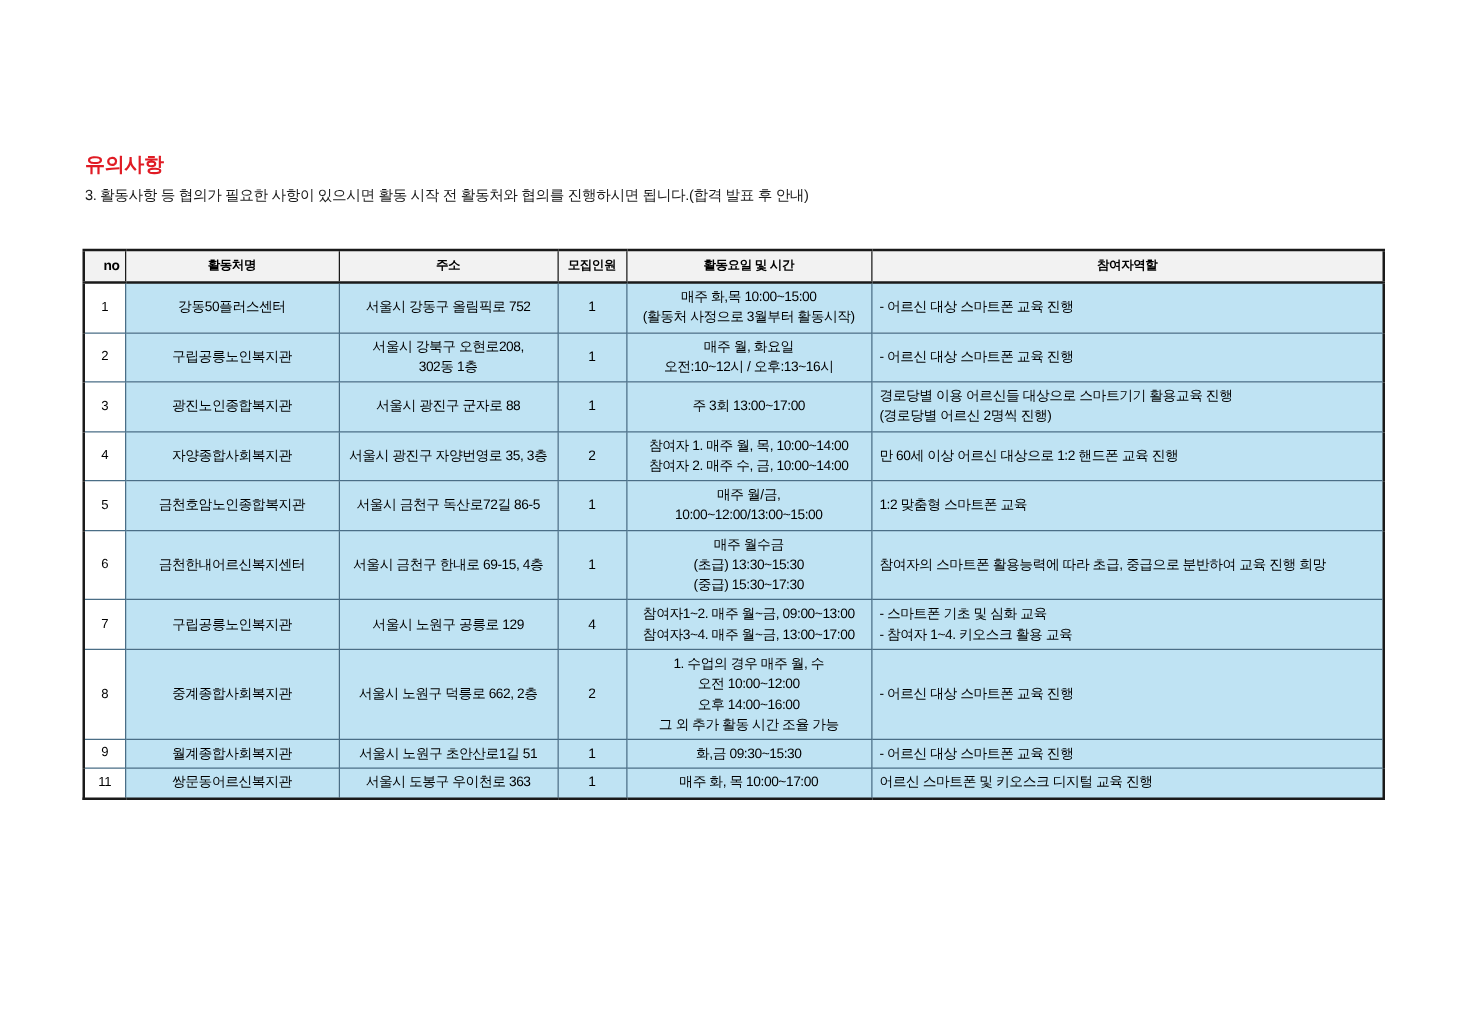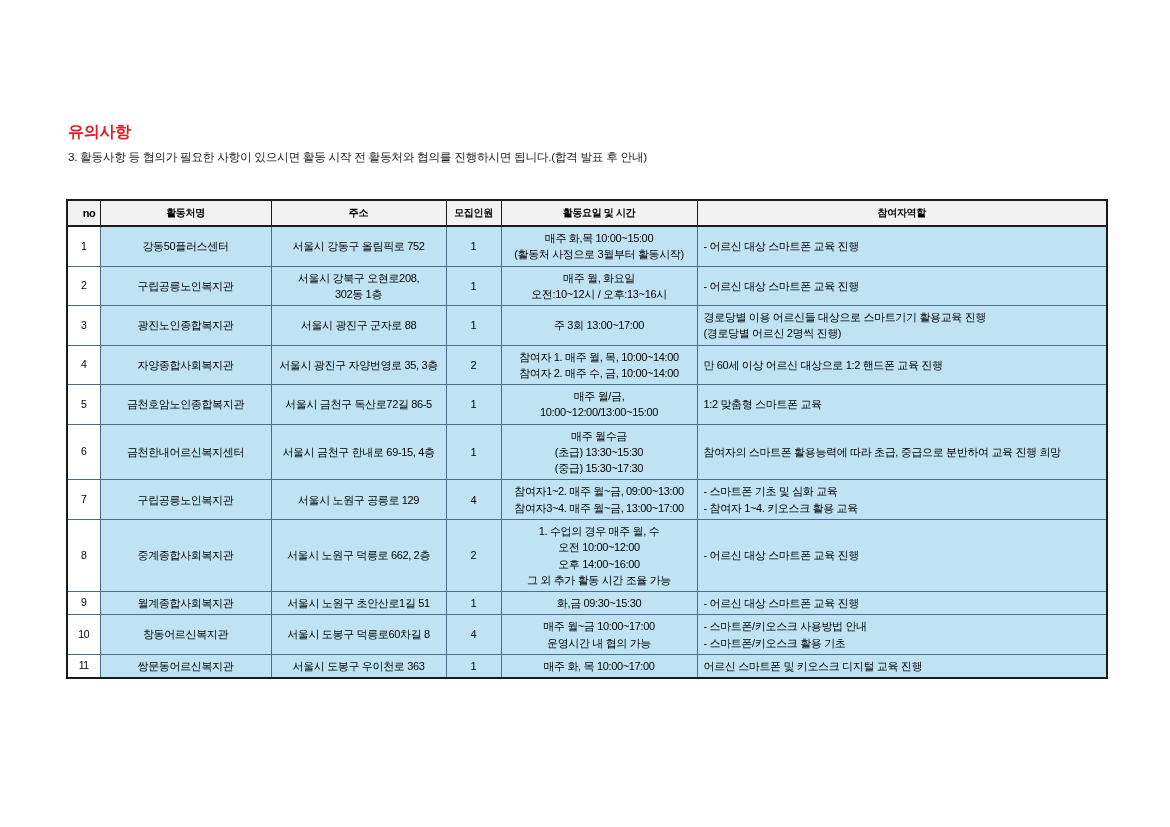--- a/index.html
+++ b/index.html
@@ -296,36 +296,20 @@
             </td>
             <td class="cell-capacity">1</td>
             <td class="cell-schedule">
               <span class="ml">화,금 09:30~15:30</span>
             </td>
             <td class="cell-role">
               <span class="ml">- 어르신 대상 스마트폰 교육 진행</span>
             </td>
           </tr>
           <tr>
-            <td class="cell-no">10</td>
-            <td class="cell-name">창동어르신복지관</td>
-            <td class="cell-address">
-              <span class="ml">서울시 도봉구 덕릉로60차길 8</span>
-            </td>
-            <td class="cell-capacity">4</td>
-            <td class="cell-schedule">
-              <span class="ml">매주 월~금 10:00~17:00</span>
-              <span class="ml">운영시간 내 협의 가능</span>
-            </td>
-            <td class="cell-role">
-              <span class="ml">- 스마트폰/키오스크 사용방법 안내</span>
-              <span class="ml">- 스마트폰/키오스크 활용 기초</span>
-            </td>
-          </tr>
-          <tr>
             <td class="cell-no">11</td>
             <td class="cell-name">쌍문동어르신복지관</td>
             <td class="cell-address">
               <span class="ml">서울시 도봉구 우이천로 363</span>
             </td>
             <td class="cell-capacity">1</td>
             <td class="cell-schedule">
               <span class="ml">매주 화, 목 10:00~17:00</span>
             </td>
             <td class="cell-role">

